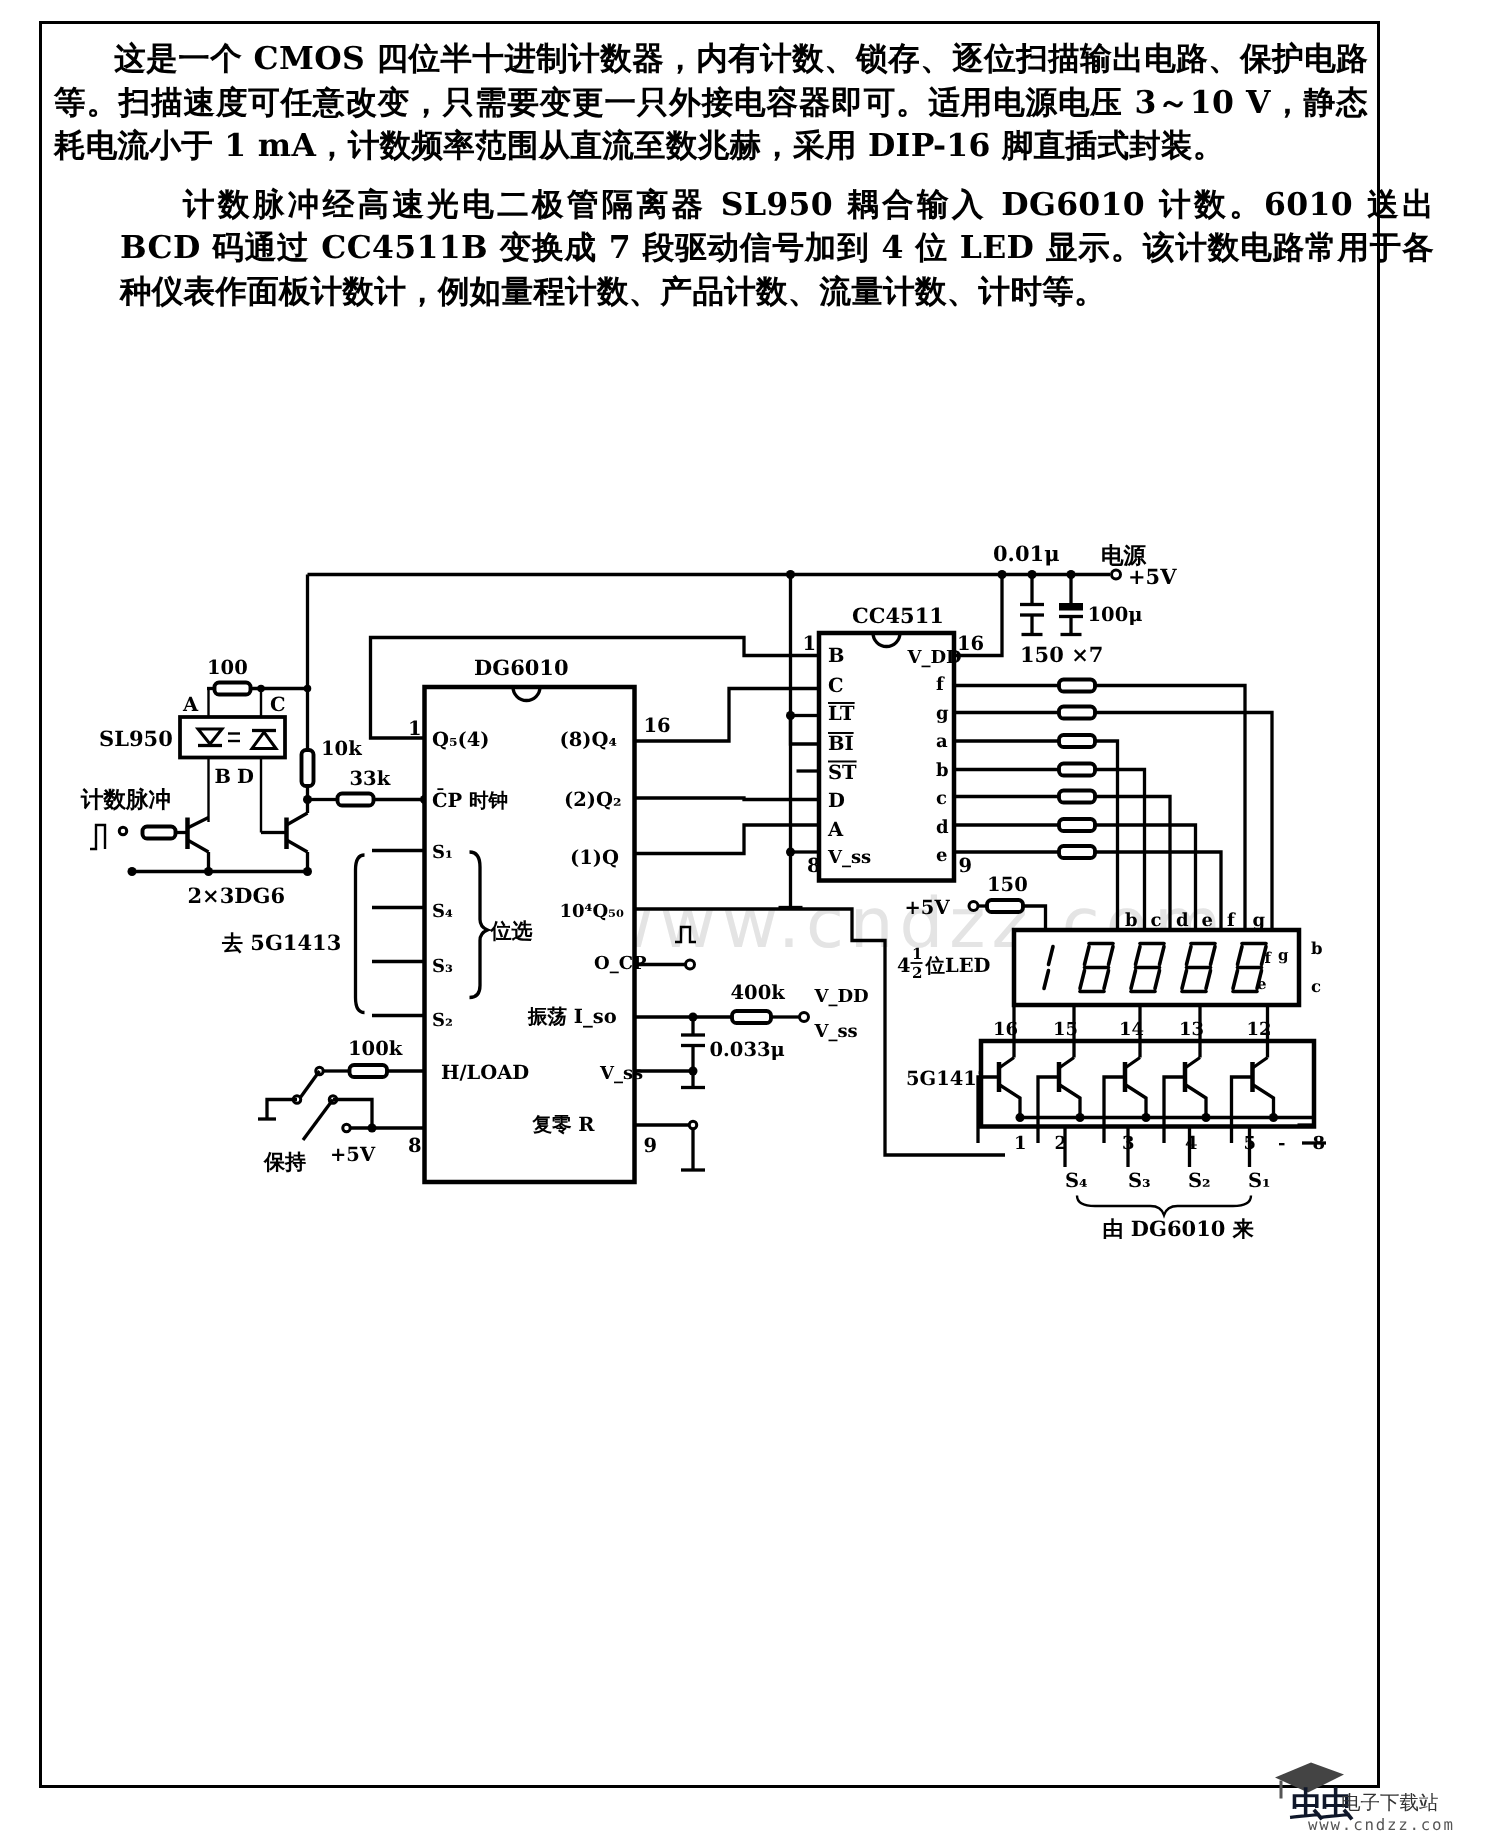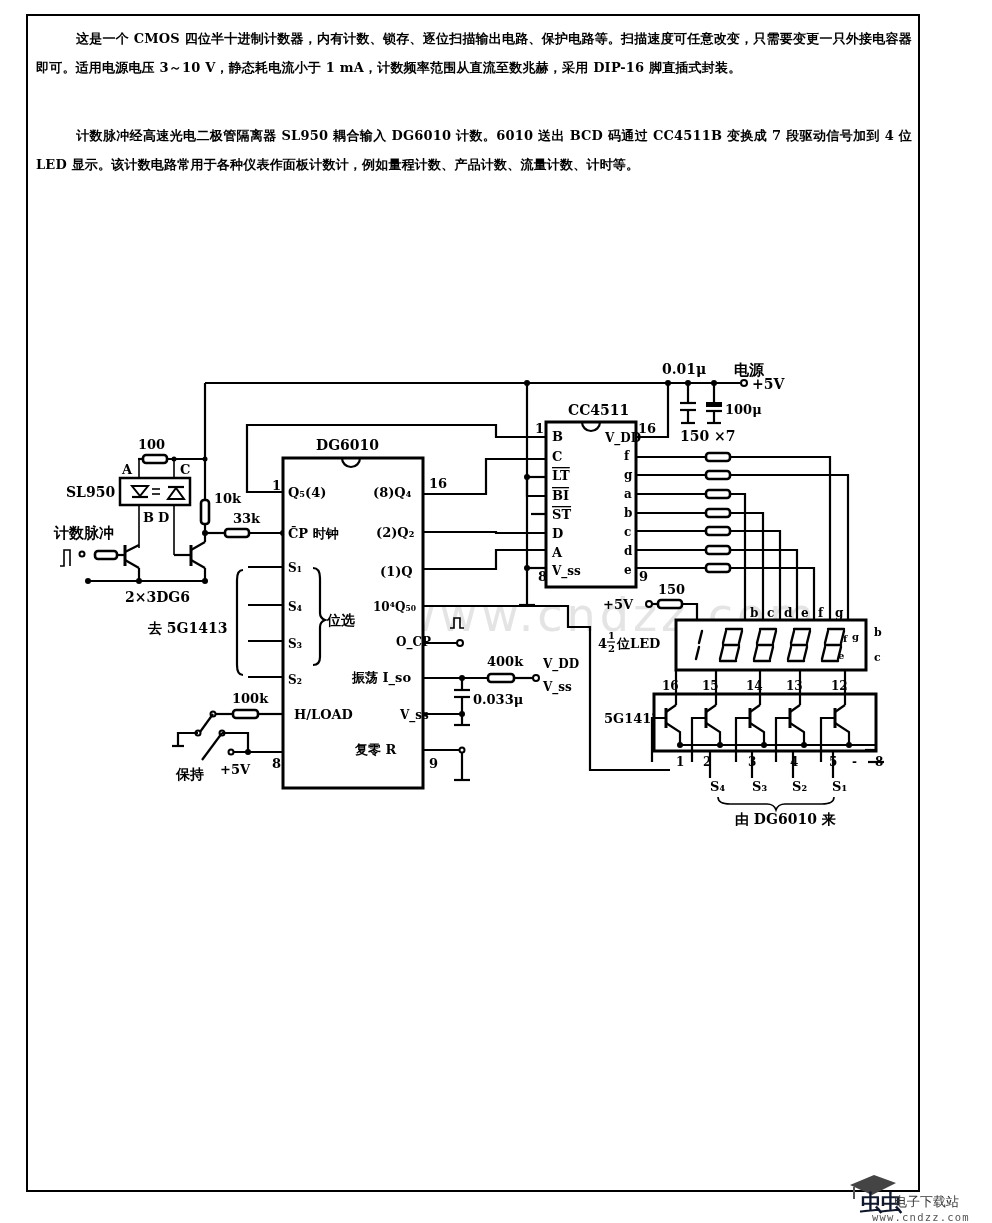--- a/index.html
+++ b/index.html
@@ -1,23 +1,23 @@
 <!DOCTYPE html>
 <html><head>
 <meta charset="utf-8">
 <style>
   html, body { margin:0; padding:0; background:#ffffff; }
   body { width:992px; height:1223px; position:relative; overflow:hidden;
          font-family:"DejaVu Serif", serif; color:#000; }
   .frame { position:absolute; left:26px; top:14px; width:894px; height:1178px;
            border:2px solid #000; box-sizing:border-box; }
-  .para { position:absolute; left:36px; width:876px; font-size:13px;
+  .para { position:absolute; left:36px; width:876px; font-size:21px;
           line-height:29px; font-weight:bold; letter-spacing:0.2px; text-align:justify; }
   .p1 { top:24px; }
-  .p2 { top:121px; }
+  .p2 { top:121px;margin-left:44px; }
   .para span.ind { display:inline-block; width:40px; }
   svg.circuit { position:absolute; left:0; top:0; }
   svg text { font-family:"DejaVu Serif", serif; font-weight:bold; fill:#000; }
   svg .w { stroke:#000; stroke-width:2.2; fill:none; }
   svg .wt { stroke:#000; stroke-width:1.6; fill:none; }
   svg .chip { stroke:#000; stroke-width:3; fill:#fff; }
   svg .res { stroke:#000; stroke-width:2.6; fill:#fff; }
   svg .dot { fill:#000; }
   svg .open { fill:#fff; stroke:#000; stroke-width:2; }
   svg .seg { stroke:#000; stroke-width:2.4; fill:none; stroke-linecap:round; }

